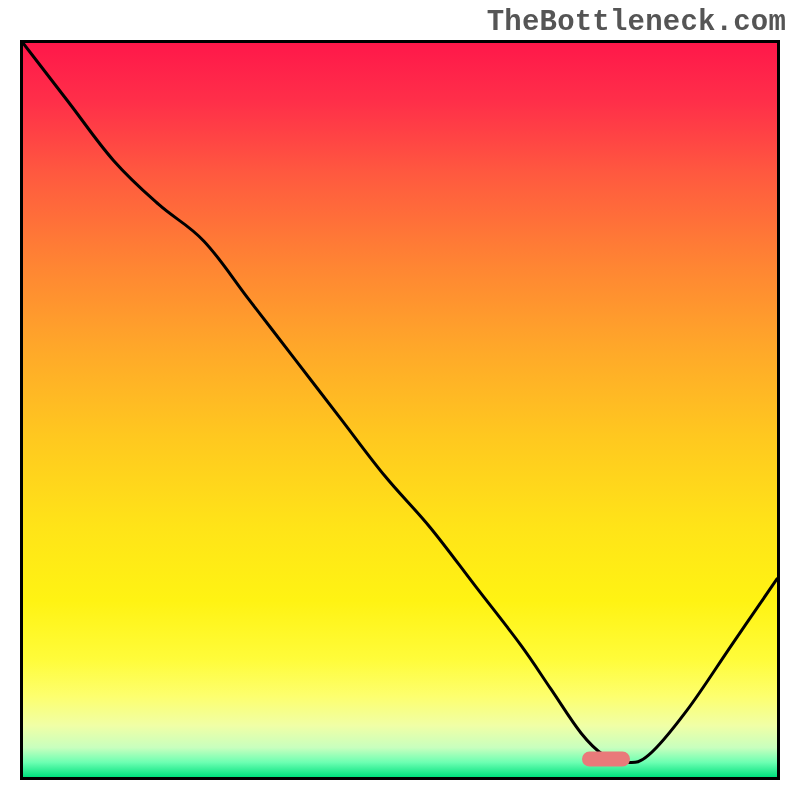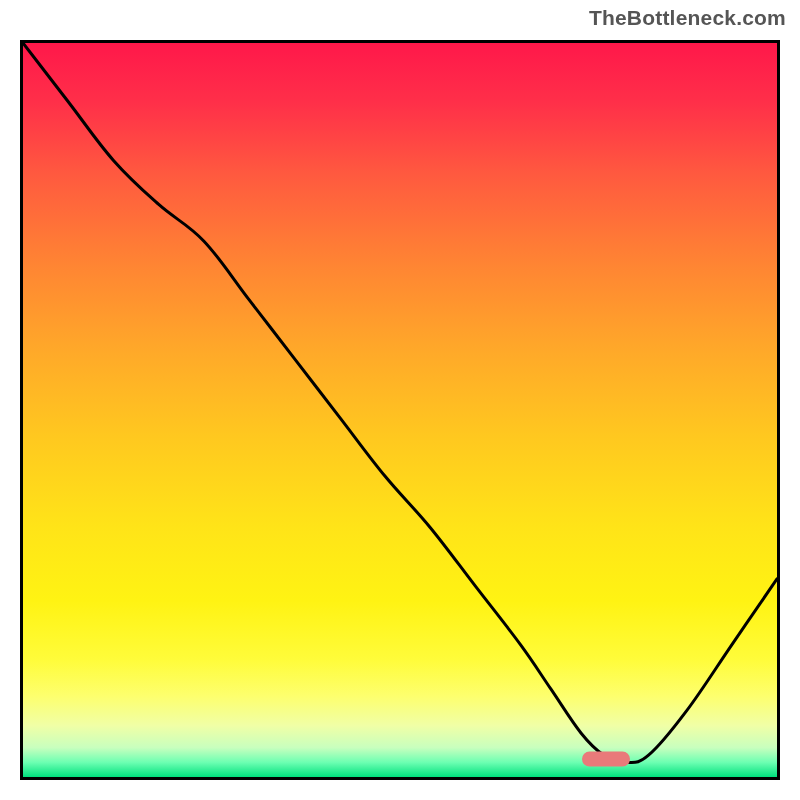--- a/index.html
+++ b/index.html
@@ -13,25 +13,26 @@
   }
   .chart-wrap {
     position: relative;
     width: 800px;
     height: 800px;
   }
   .watermark {
     position: absolute;
     top: 6px;
     right: 14px;
-    font-size: 21px;
+    font-size: 29px;
     font-weight: 600;
     color: #555555;
     letter-spacing: 0.2px;
     z-index: 10;
+    font-family: Liberation Mono, monospace;
   }
   .plot-box {
     position: absolute;
     left: 20px;
     top: 40px;
     width: 760px;
     height: 740px;
     border: 3px solid #000000;
     box-sizing: border-box;
     overflow: hidden;

